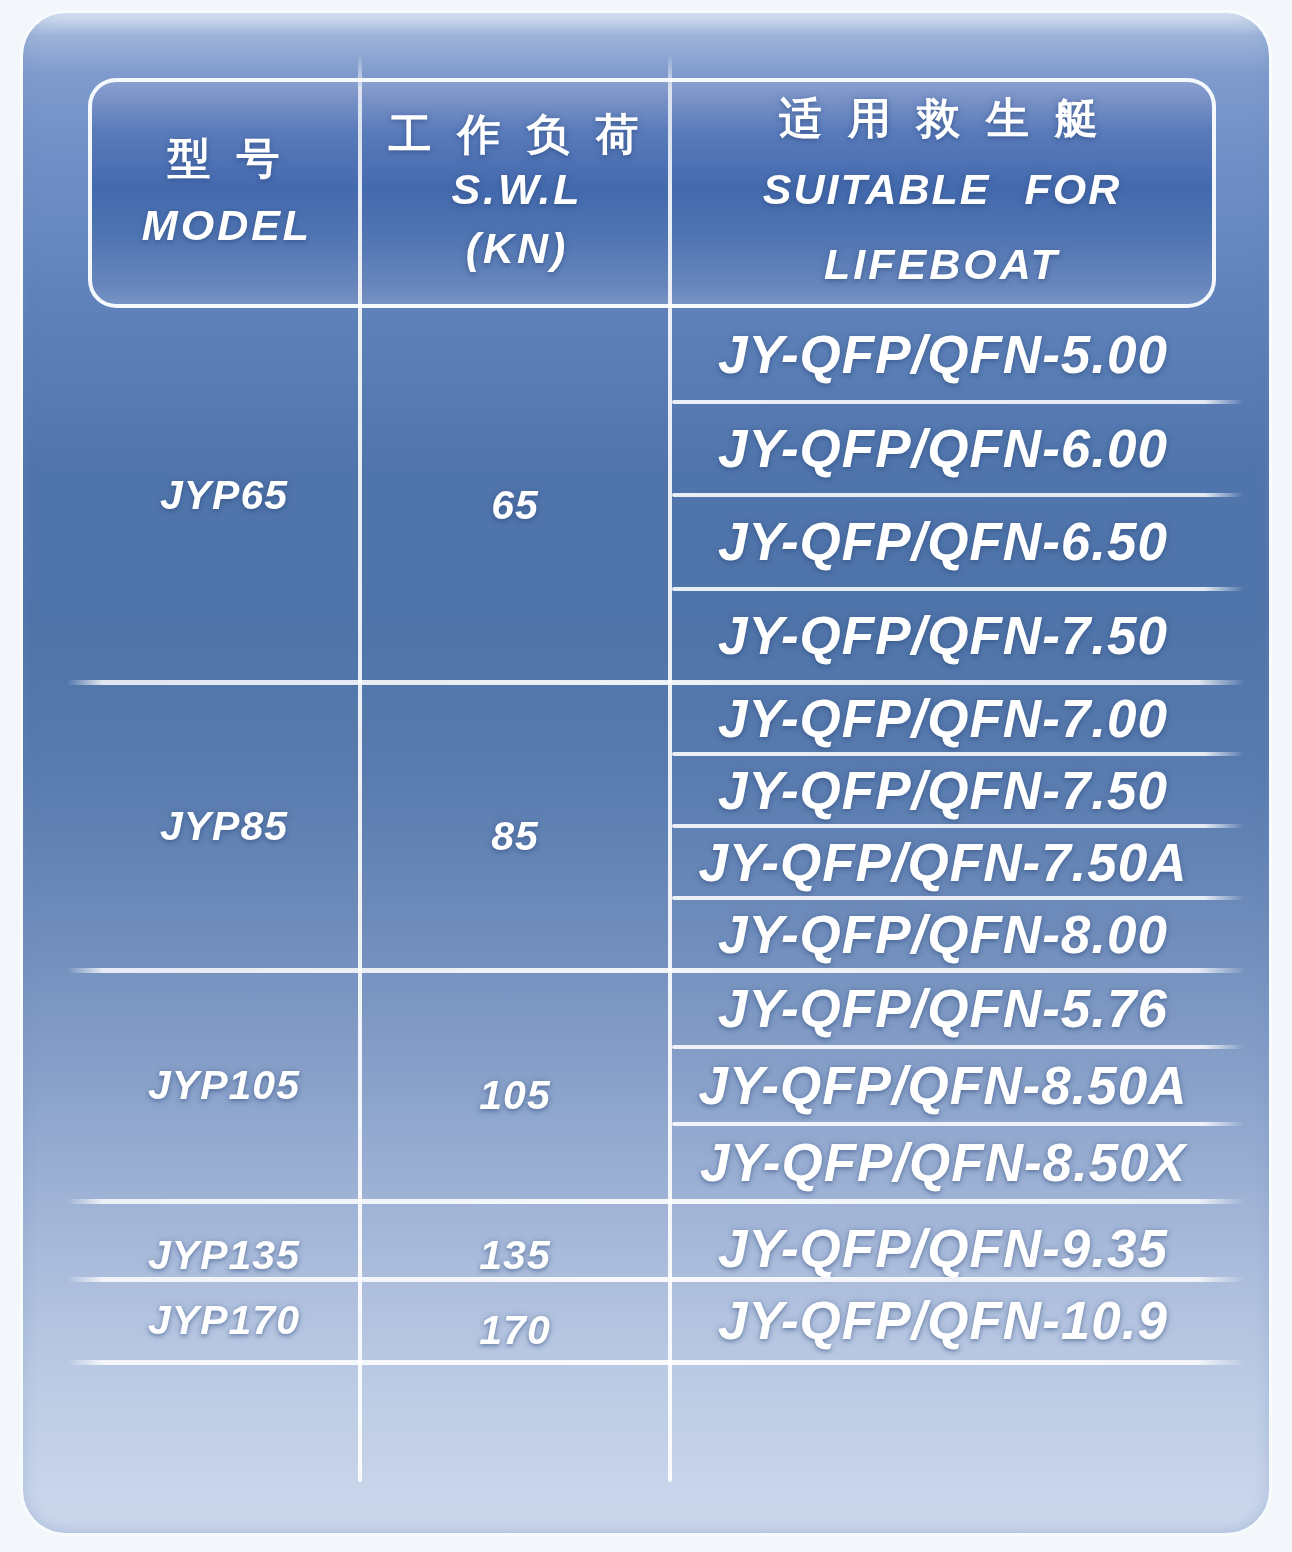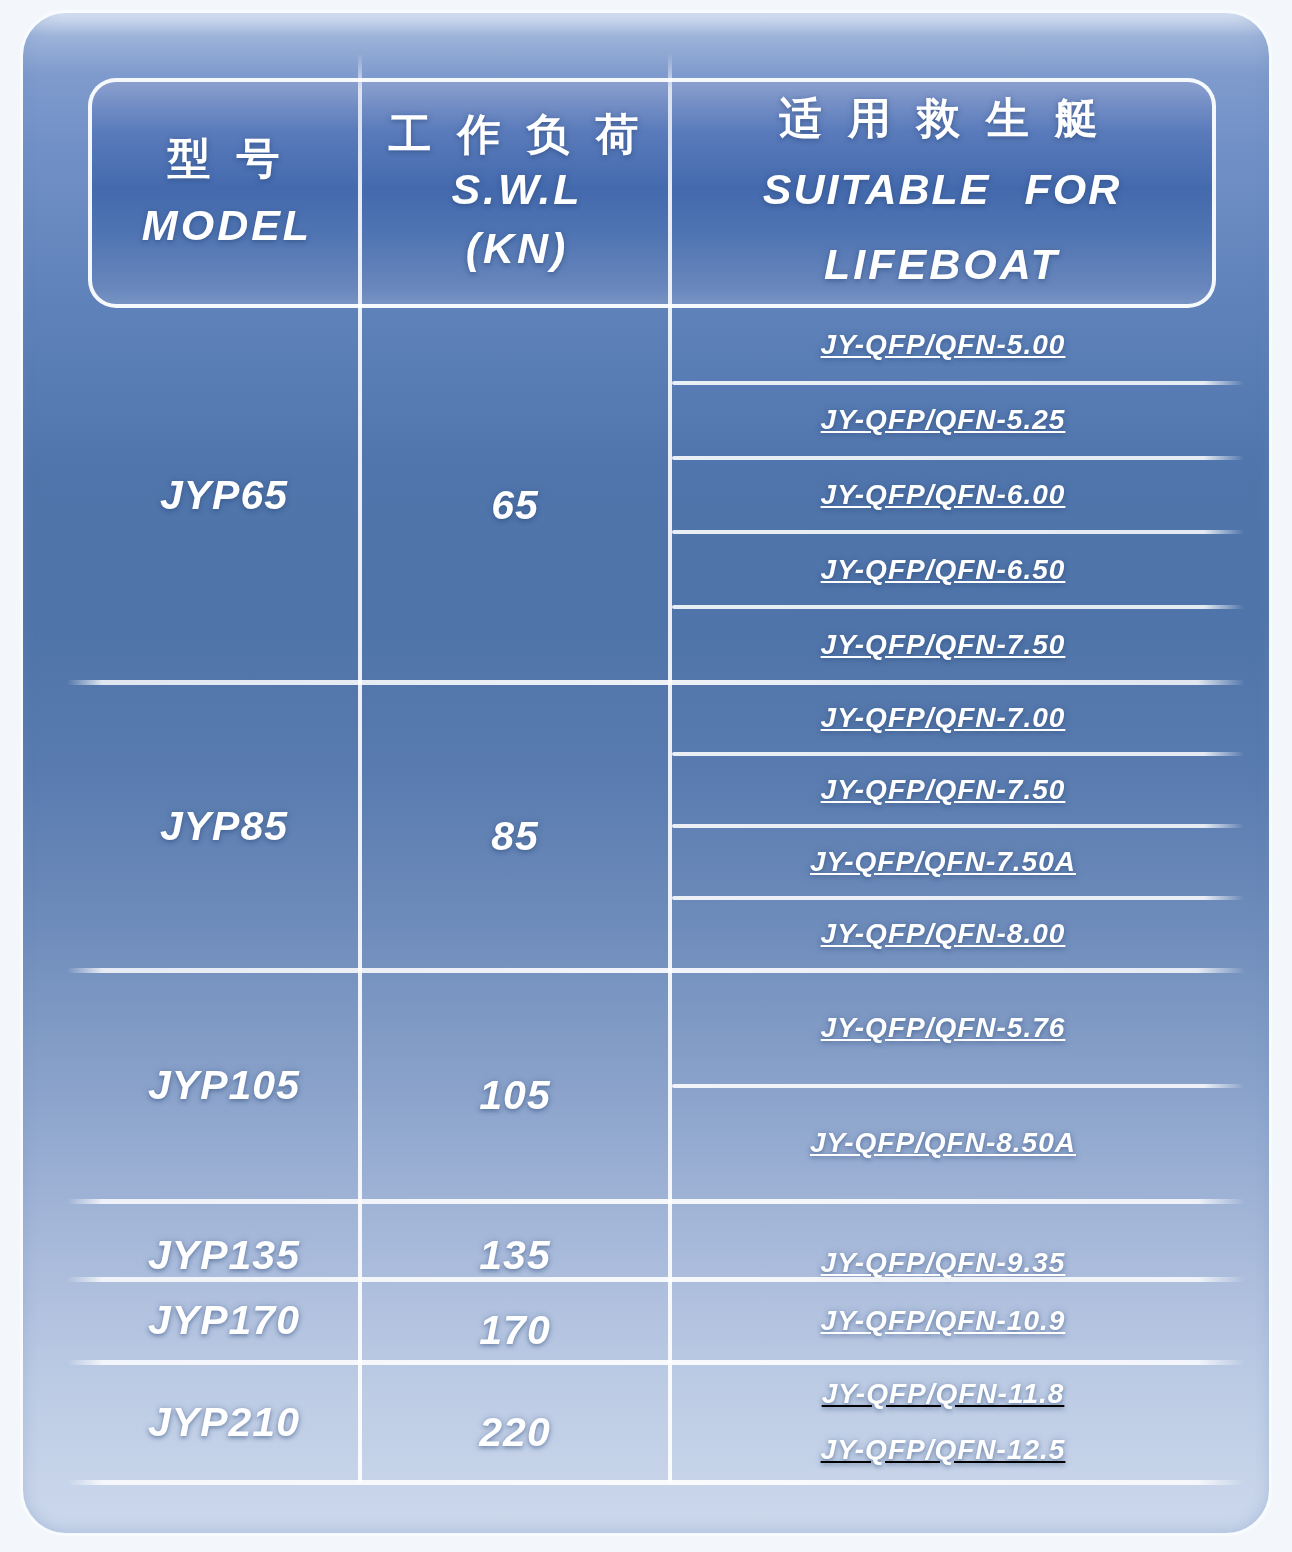--- a/index.html
+++ b/index.html
@@ -65,21 +65,21 @@
   
   .tbody{position:absolute;left:65px;top:295px;width:1128px;height:1174px;z-index:1;}
   .group{position:relative;display:flex;width:100%;}
   .g1{height:374px;} .g2{height:288px;} .g3{height:231px;}
   .g4{height:78px;align-items:flex-end;}  .g5{height:83px;}  .g6{height:120px;}
   .cell{display:flex;align-items:center;justify-content:center;box-sizing:border-box;}
   .c-model{width:272px;font-size:41px;letter-spacing:1px;}
   .c-swl{width:310px;font-size:41px;letter-spacing:1px;margin-top:20px;}
   .col3{flex:1;display:flex;flex-direction:column;position:relative;}
   .subrow{flex:1;position:relative;display:flex;align-items:center;justify-content:center;
-          font-size:28px;letter-spacing:1px;white-space:nowrap;text-decoration:underline;}
+          font-size:53px;letter-spacing:1px;white-space:nowrap;}
   .subrow + .subrow::before{
     content:"";position:absolute;top:-2px;left:2px;width:572px;height:4px;border-radius:2px;
     background:linear-gradient(90deg, rgba(255,255,255,0.88) 0%,
        rgba(255,255,255,0.85) 93%, rgba(255,255,255,0) 100%);
   }
   
   .group::after{
     content:"";position:absolute;left:-21px;bottom:-3px;width:1178px;height:5px;
     border-radius:3px;z-index:4;
     background:linear-gradient(90deg, rgba(255,255,255,0) 0%,
@@ -114,21 +114,20 @@
       </div>
     </div>
 
     <div class="tbody">
 
       <div class="group g1">
         <div class="cell c-model t">JYP65</div>
         <div class="cell c-swl t">65</div>
         <div class="col3">
           <div class="subrow t">JY-QFP/QFN-5.00</div>
-          <div class="subrow t">JY-QFP/QFN-5.25</div>
           <div class="subrow t">JY-QFP/QFN-6.00</div>
           <div class="subrow t">JY-QFP/QFN-6.50</div>
           <div class="subrow t">JY-QFP/QFN-7.50</div>
         </div>
       </div>
 
       <div class="group g2">
         <div class="cell c-model t">JYP85</div>
         <div class="cell c-swl t">85</div>
         <div class="col3">
@@ -138,45 +137,36 @@
           <div class="subrow t">JY-QFP/QFN-8.00</div>
         </div>
       </div>
 
       <div class="group g3">
         <div class="cell c-model t">JYP105</div>
         <div class="cell c-swl t">105</div>
         <div class="col3">
           <div class="subrow t">JY-QFP/QFN-5.76</div>
           <div class="subrow t">JY-QFP/QFN-8.50A</div>
+          <div class="subrow t">JY-QFP/QFN-8.50X</div>
         </div>
       </div>
 
       <div class="group g4">
         <div class="cell c-model t">JYP135</div>
         <div class="cell c-swl t">135</div>
         <div class="col3">
           <div class="subrow t">JY-QFP/QFN-9.35</div>
         </div>
       </div>
 
       <div class="group g5">
         <div class="cell c-model t">JYP170</div>
         <div class="cell c-swl t">170</div>
         <div class="col3">
           <div class="subrow t">JY-QFP/QFN-10.9</div>
         </div>
       </div>
 
-      <div class="group g6">
-        <div class="cell c-model t">JYP210</div>
-        <div class="cell c-swl t">220</div>
-        <div class="col3">
-          <div class="subrow twoline">
-            <span class="t">JY-QFP/QFN-11.8</span>
-            <span class="t">JY-QFP/QFN-12.5</span>
-          </div>
-        </div>
-      </div>
 
     </div>
   </div>
 </div>
 
 </body></html>

